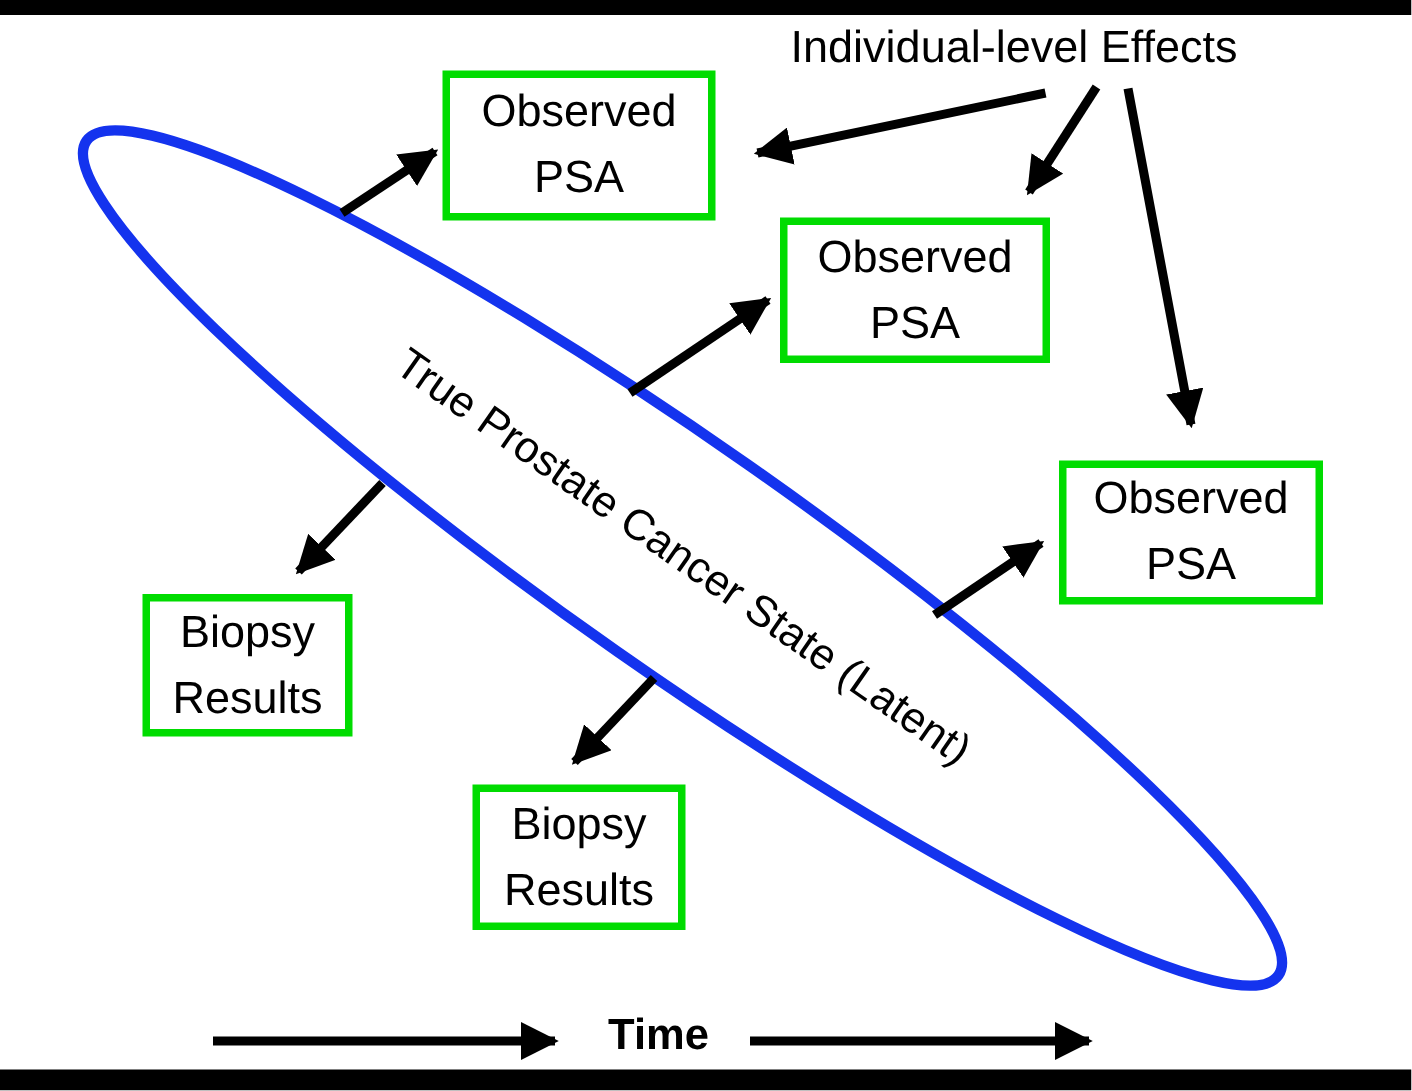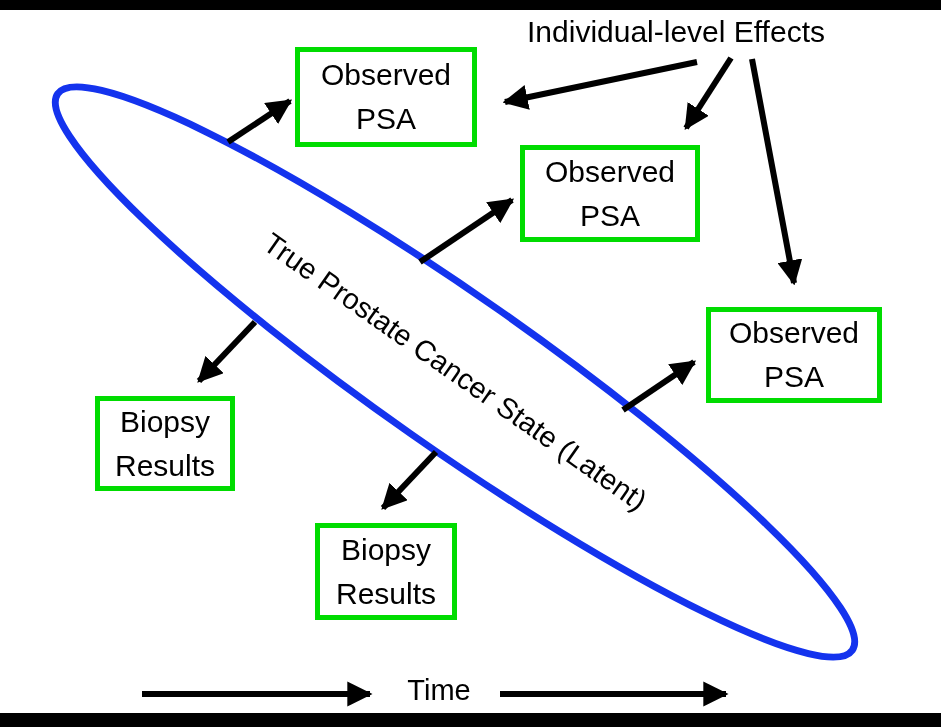--- a/index.html
+++ b/index.html
@@ -43,21 +43,21 @@
     position:absolute;left:500px;top:15px;width:352px;
     text-align:center;font-size:30px;white-space:nowrap;
   }
   .latent-label{
     position:absolute;left:455px;top:372px;
     transform:translate(-50%,-50%) rotate(35deg);
     font-size:29px;white-space:nowrap;text-align:center;
   }
   .time-label{
     position:absolute;left:393px;top:674px;width:92px;
-    text-align:center;font-size:29px;
+    text-align:center;font-size:29px;font-weight:bold;
   }
 </style>
 </head>
 <body>
 
 <div class="letterbox top"></div>
 <div class="letterbox bottom"></div>
 
 <svg id="shapes" viewBox="0 0 941 727">
   <defs>

